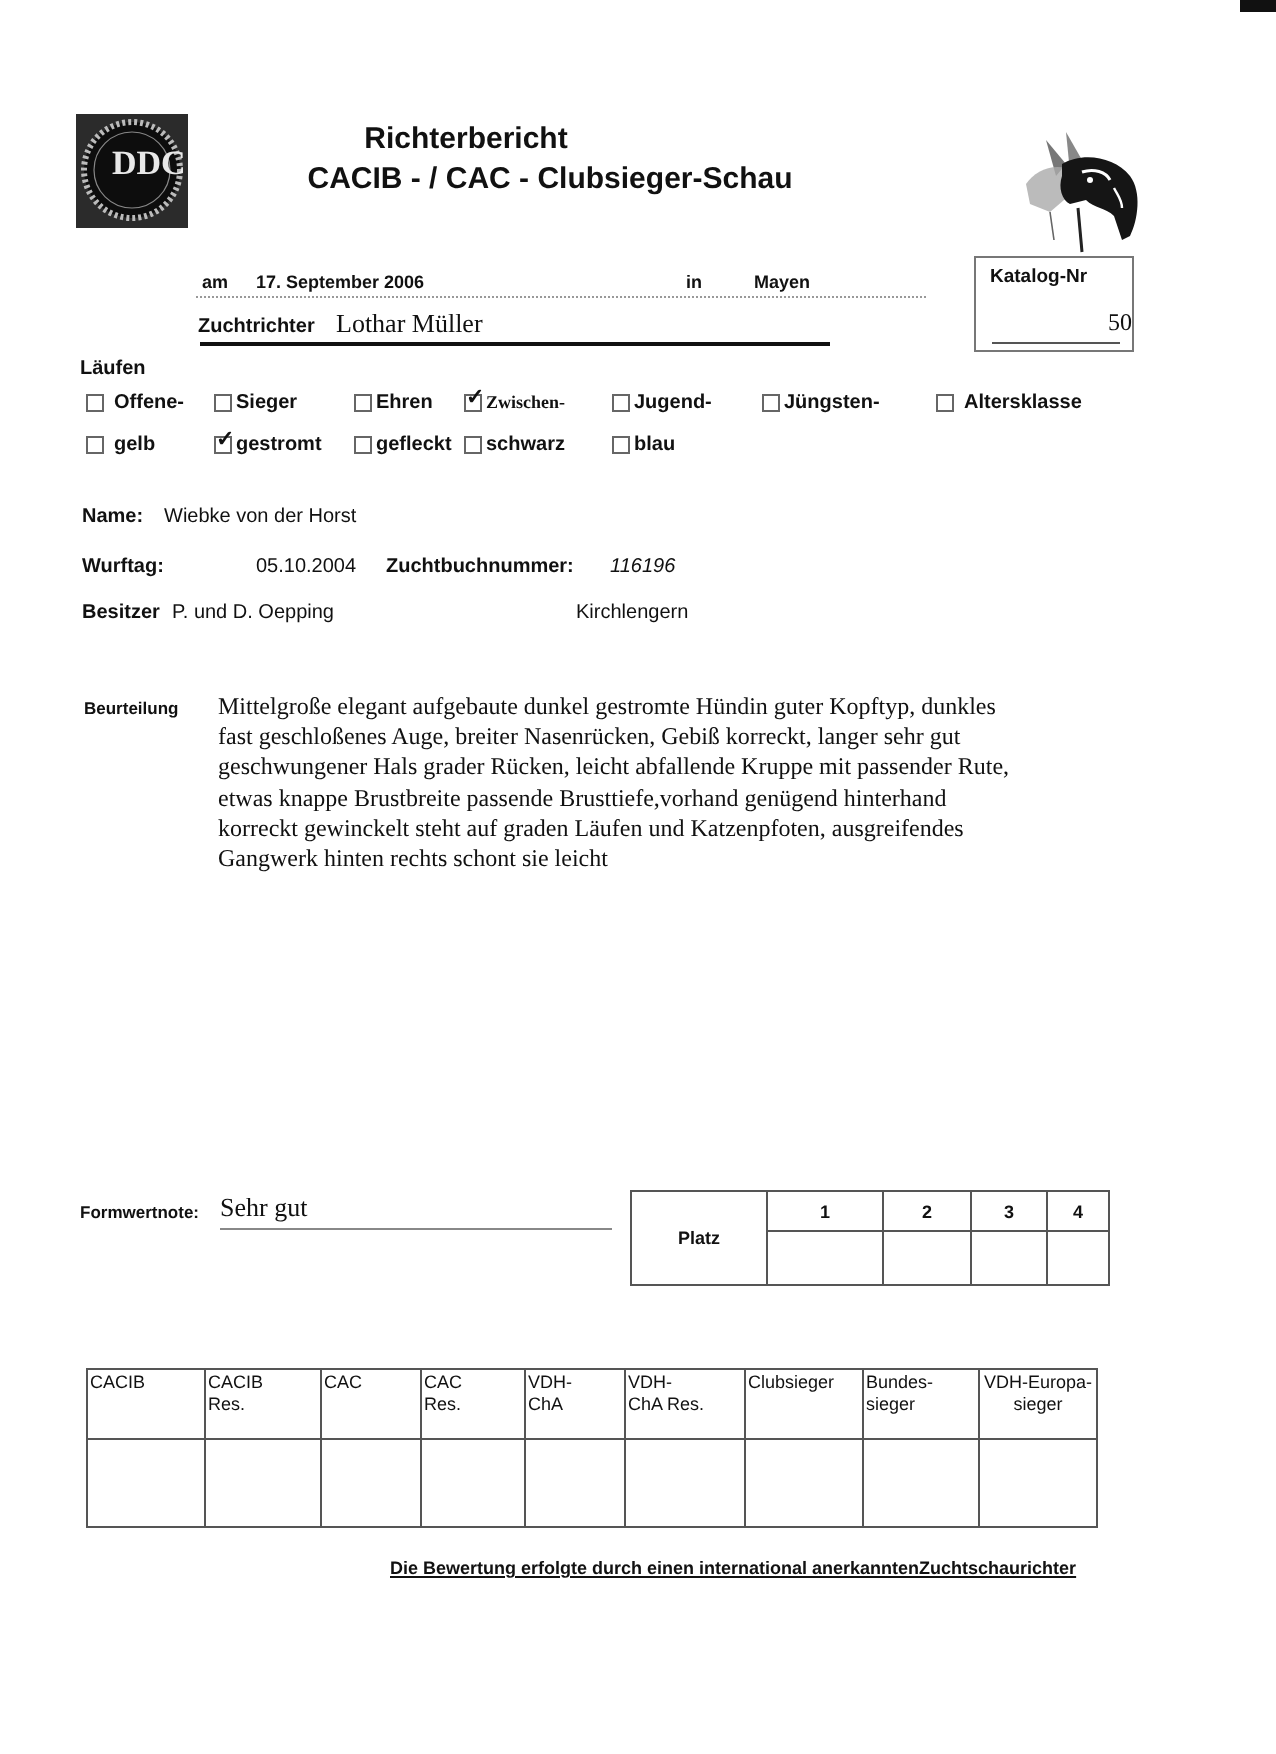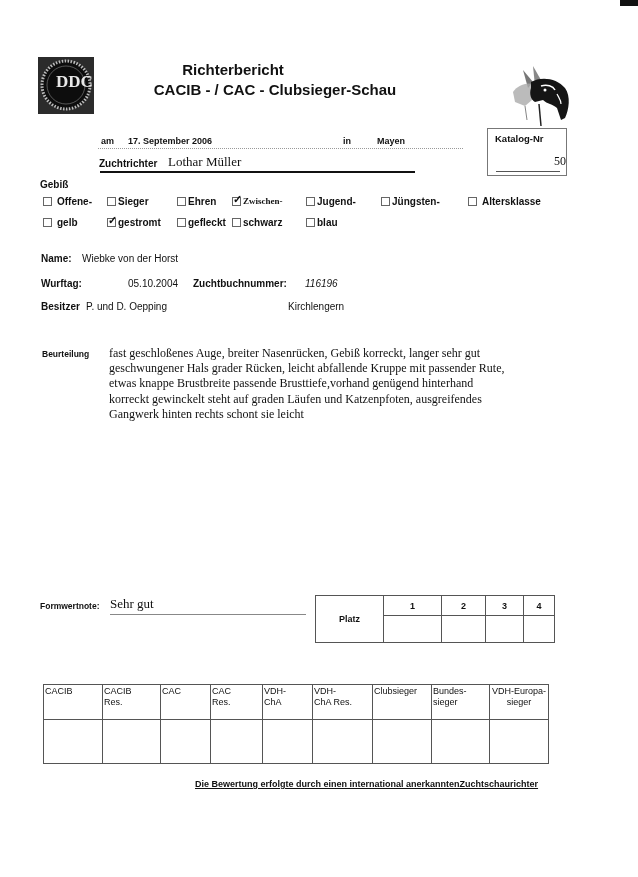--- a/index.html
+++ b/index.html
@@ -178,21 +178,21 @@
 <div class="abs am-label">am</div>
 <div class="abs date-val">17. September 2006</div>
 <div class="abs in-label">in</div>
 <div class="abs place-val">Mayen</div>
 <div class="abs dotted-line"></div>
 
 <div class="abs judge-label">Zuchtrichter</div>
 <div class="abs judge-val serif">Lothar Müller</div>
 <div class="abs judge-line"></div>
 
-<div class="abs huendin">Gebiß</div>
+<div class="abs huendin">Läufen</div>
 
 <div class="abs cb-item" style="left:43px; top:196px;align-items:center;">
   <span class="cb gap"></span>
   <span class="cb-label">Offene-</span>
 </div>
 <div class="abs cb-item" style="left:107px; top:196px;">
   <span class="cb"></span>
   <span class="cb-label">Sieger</span>
 </div>
 <div class="abs cb-item" style="left:177px; top:196px;">
@@ -248,20 +248,21 @@
 <div class="abs val" style="left:128px; top:278px;">05.10.2004</div>
 <div class="abs label" style="left:193px; top:278px;">Zuchtbuchnummer:</div>
 <div class="abs val" style="left:305px; top:278px;font-style:italic;">116196</div>
 
 <div class="abs label" style="left:41px; top:301px;">Besitzer</div>
 <div class="abs val" style="left:86px; top:301px;">P. und D. Oepping</div>
 <div class="abs val" style="left:288px; top:301px;">Kirchlengern</div>
 
 <div class="abs beurteilung-label">Beurteilung</div>
 <div class="abs beurteilung-text">
+  <div>Mittelgroße elegant aufgebaute dunkel gestromte Hündin guter Kopftyp, dunkles</div>
   <div>fast geschloßenes Auge, breiter Nasenrücken, Gebiß korreckt, langer sehr gut</div>
   <div>geschwungener Hals grader Rücken, leicht abfallende Kruppe mit passender Rute,</div>
   <div>etwas knappe Brustbreite passende Brusttiefe,vorhand genügend hinterhand</div>
   <div>korreckt gewinckelt steht auf graden Läufen und Katzenpfoten, ausgreifendes</div>
   <div>Gangwerk hinten rechts schont sie leicht</div>
 </div>
 
 <div class="abs fw-label">Formwertnote:</div>
 <div class="abs fw-val">Sehr gut</div>
 <div class="abs fw-line"></div>

